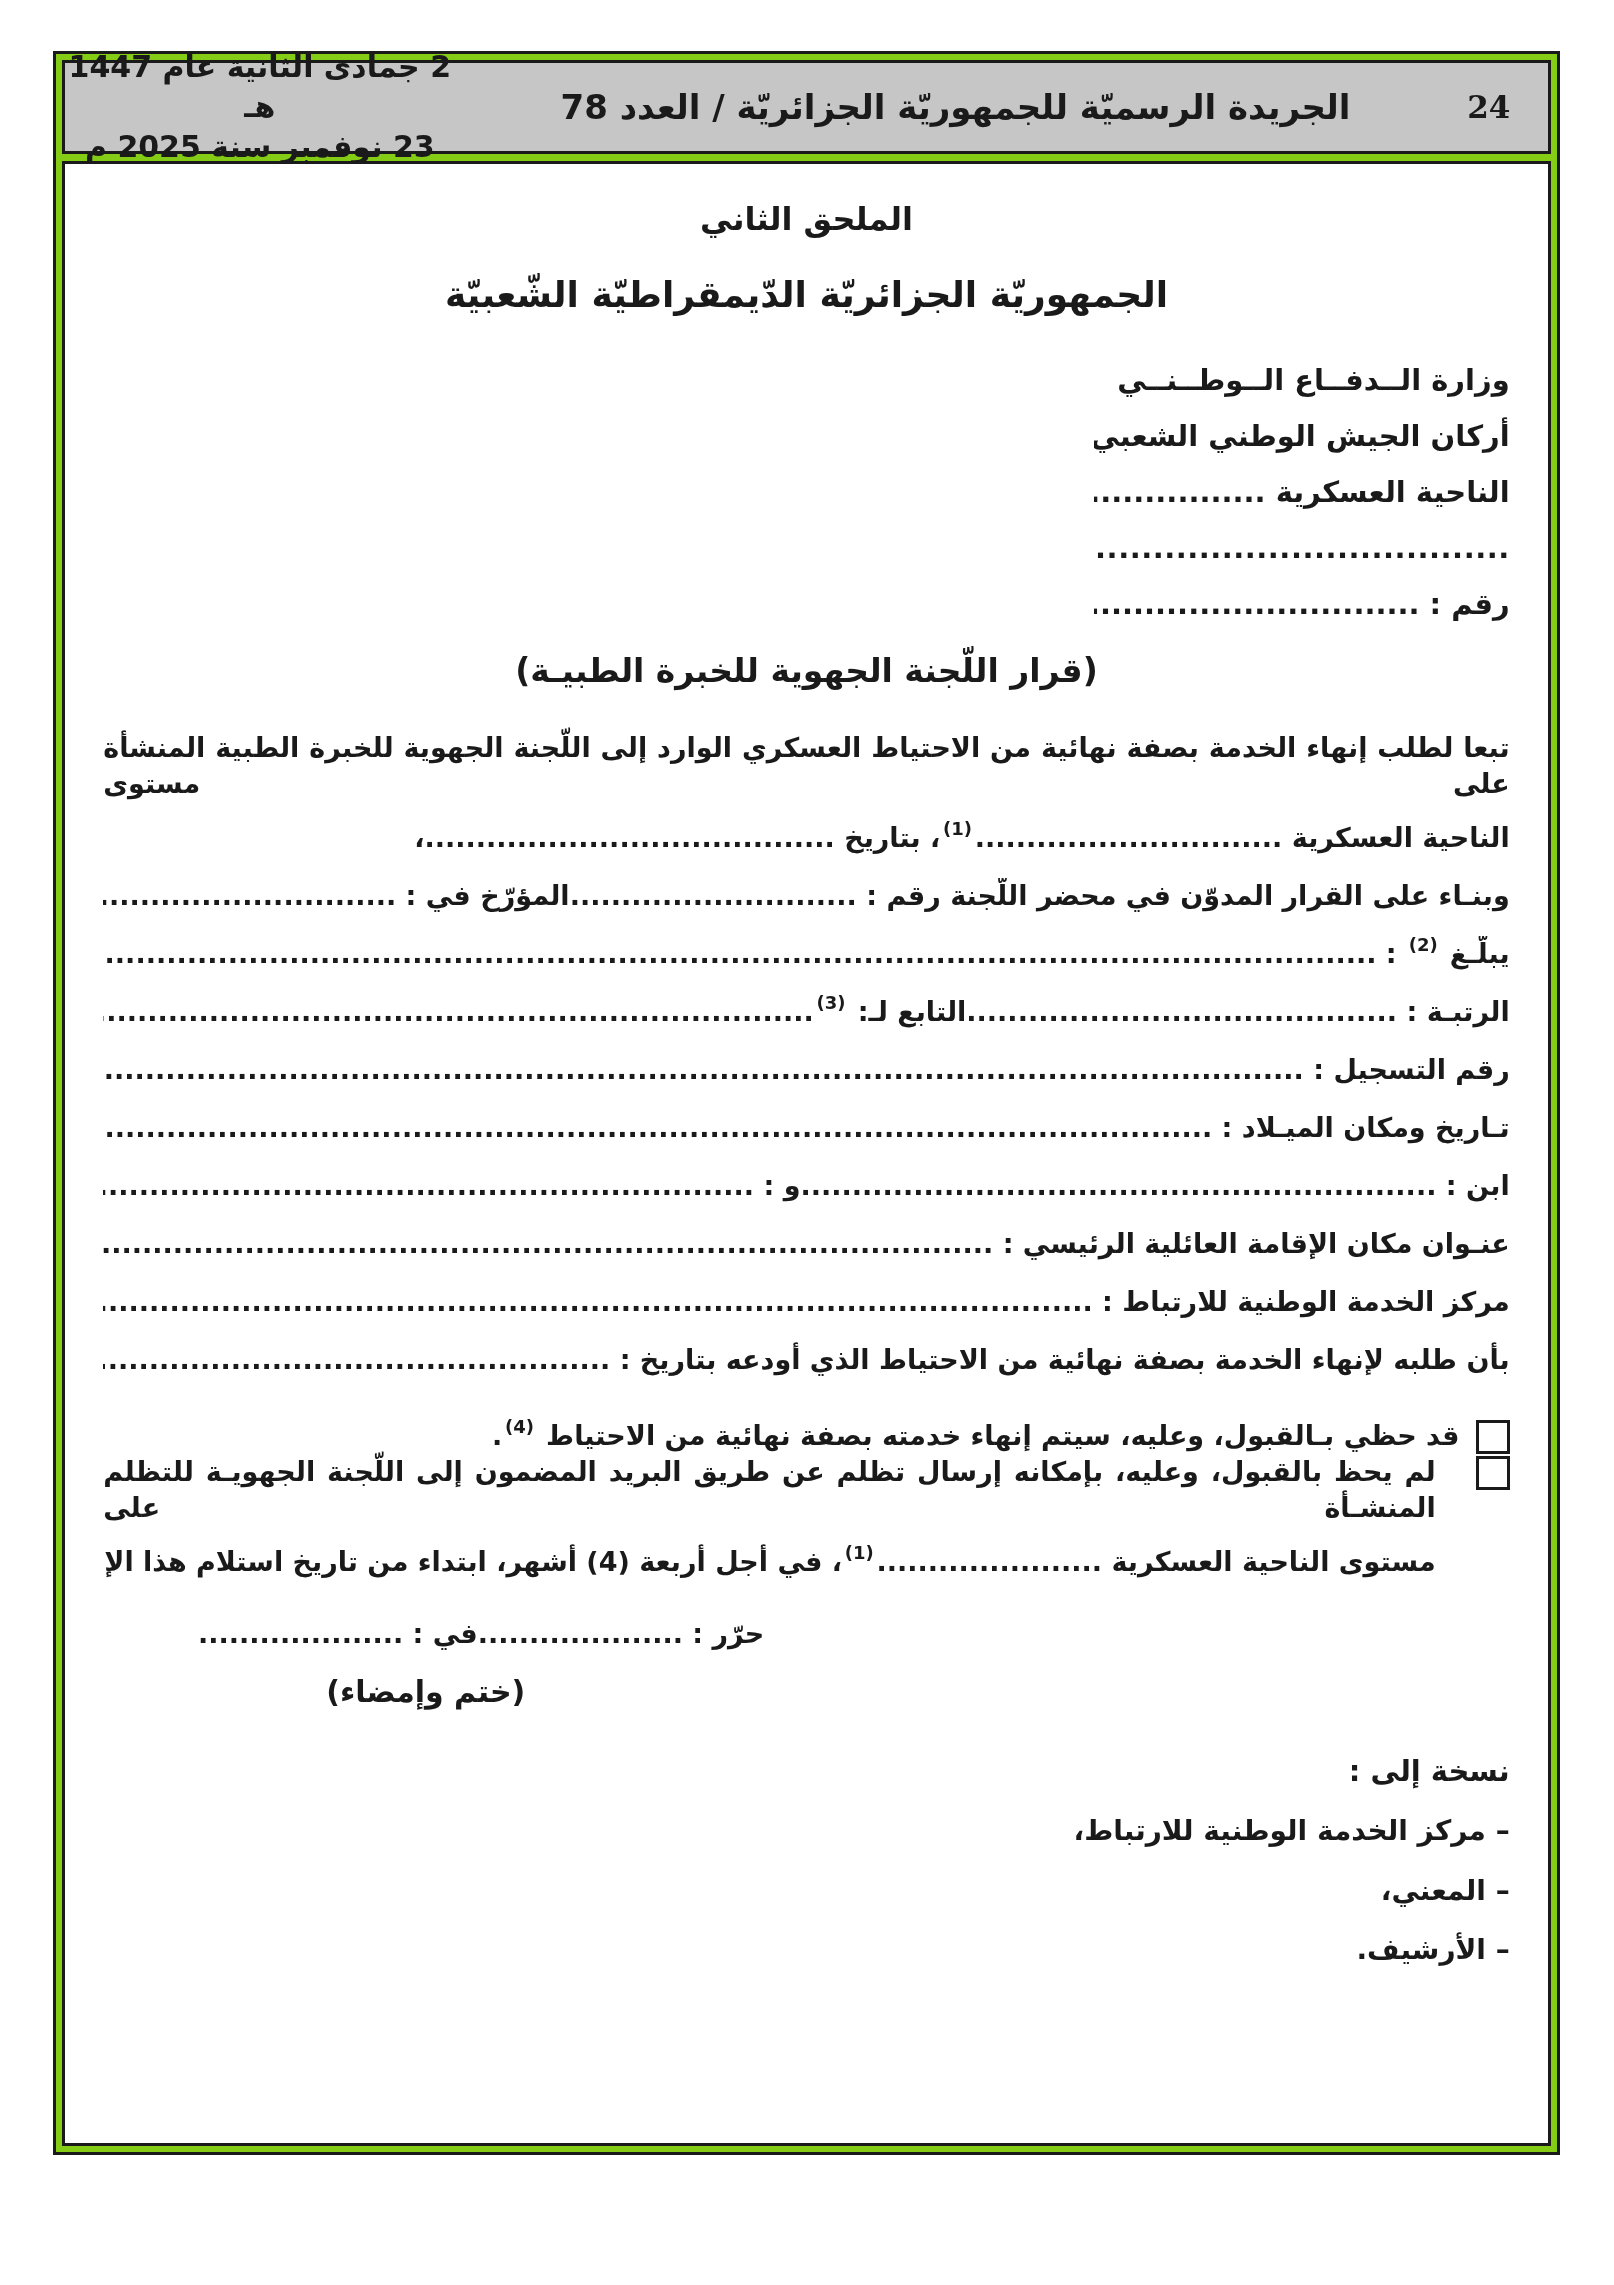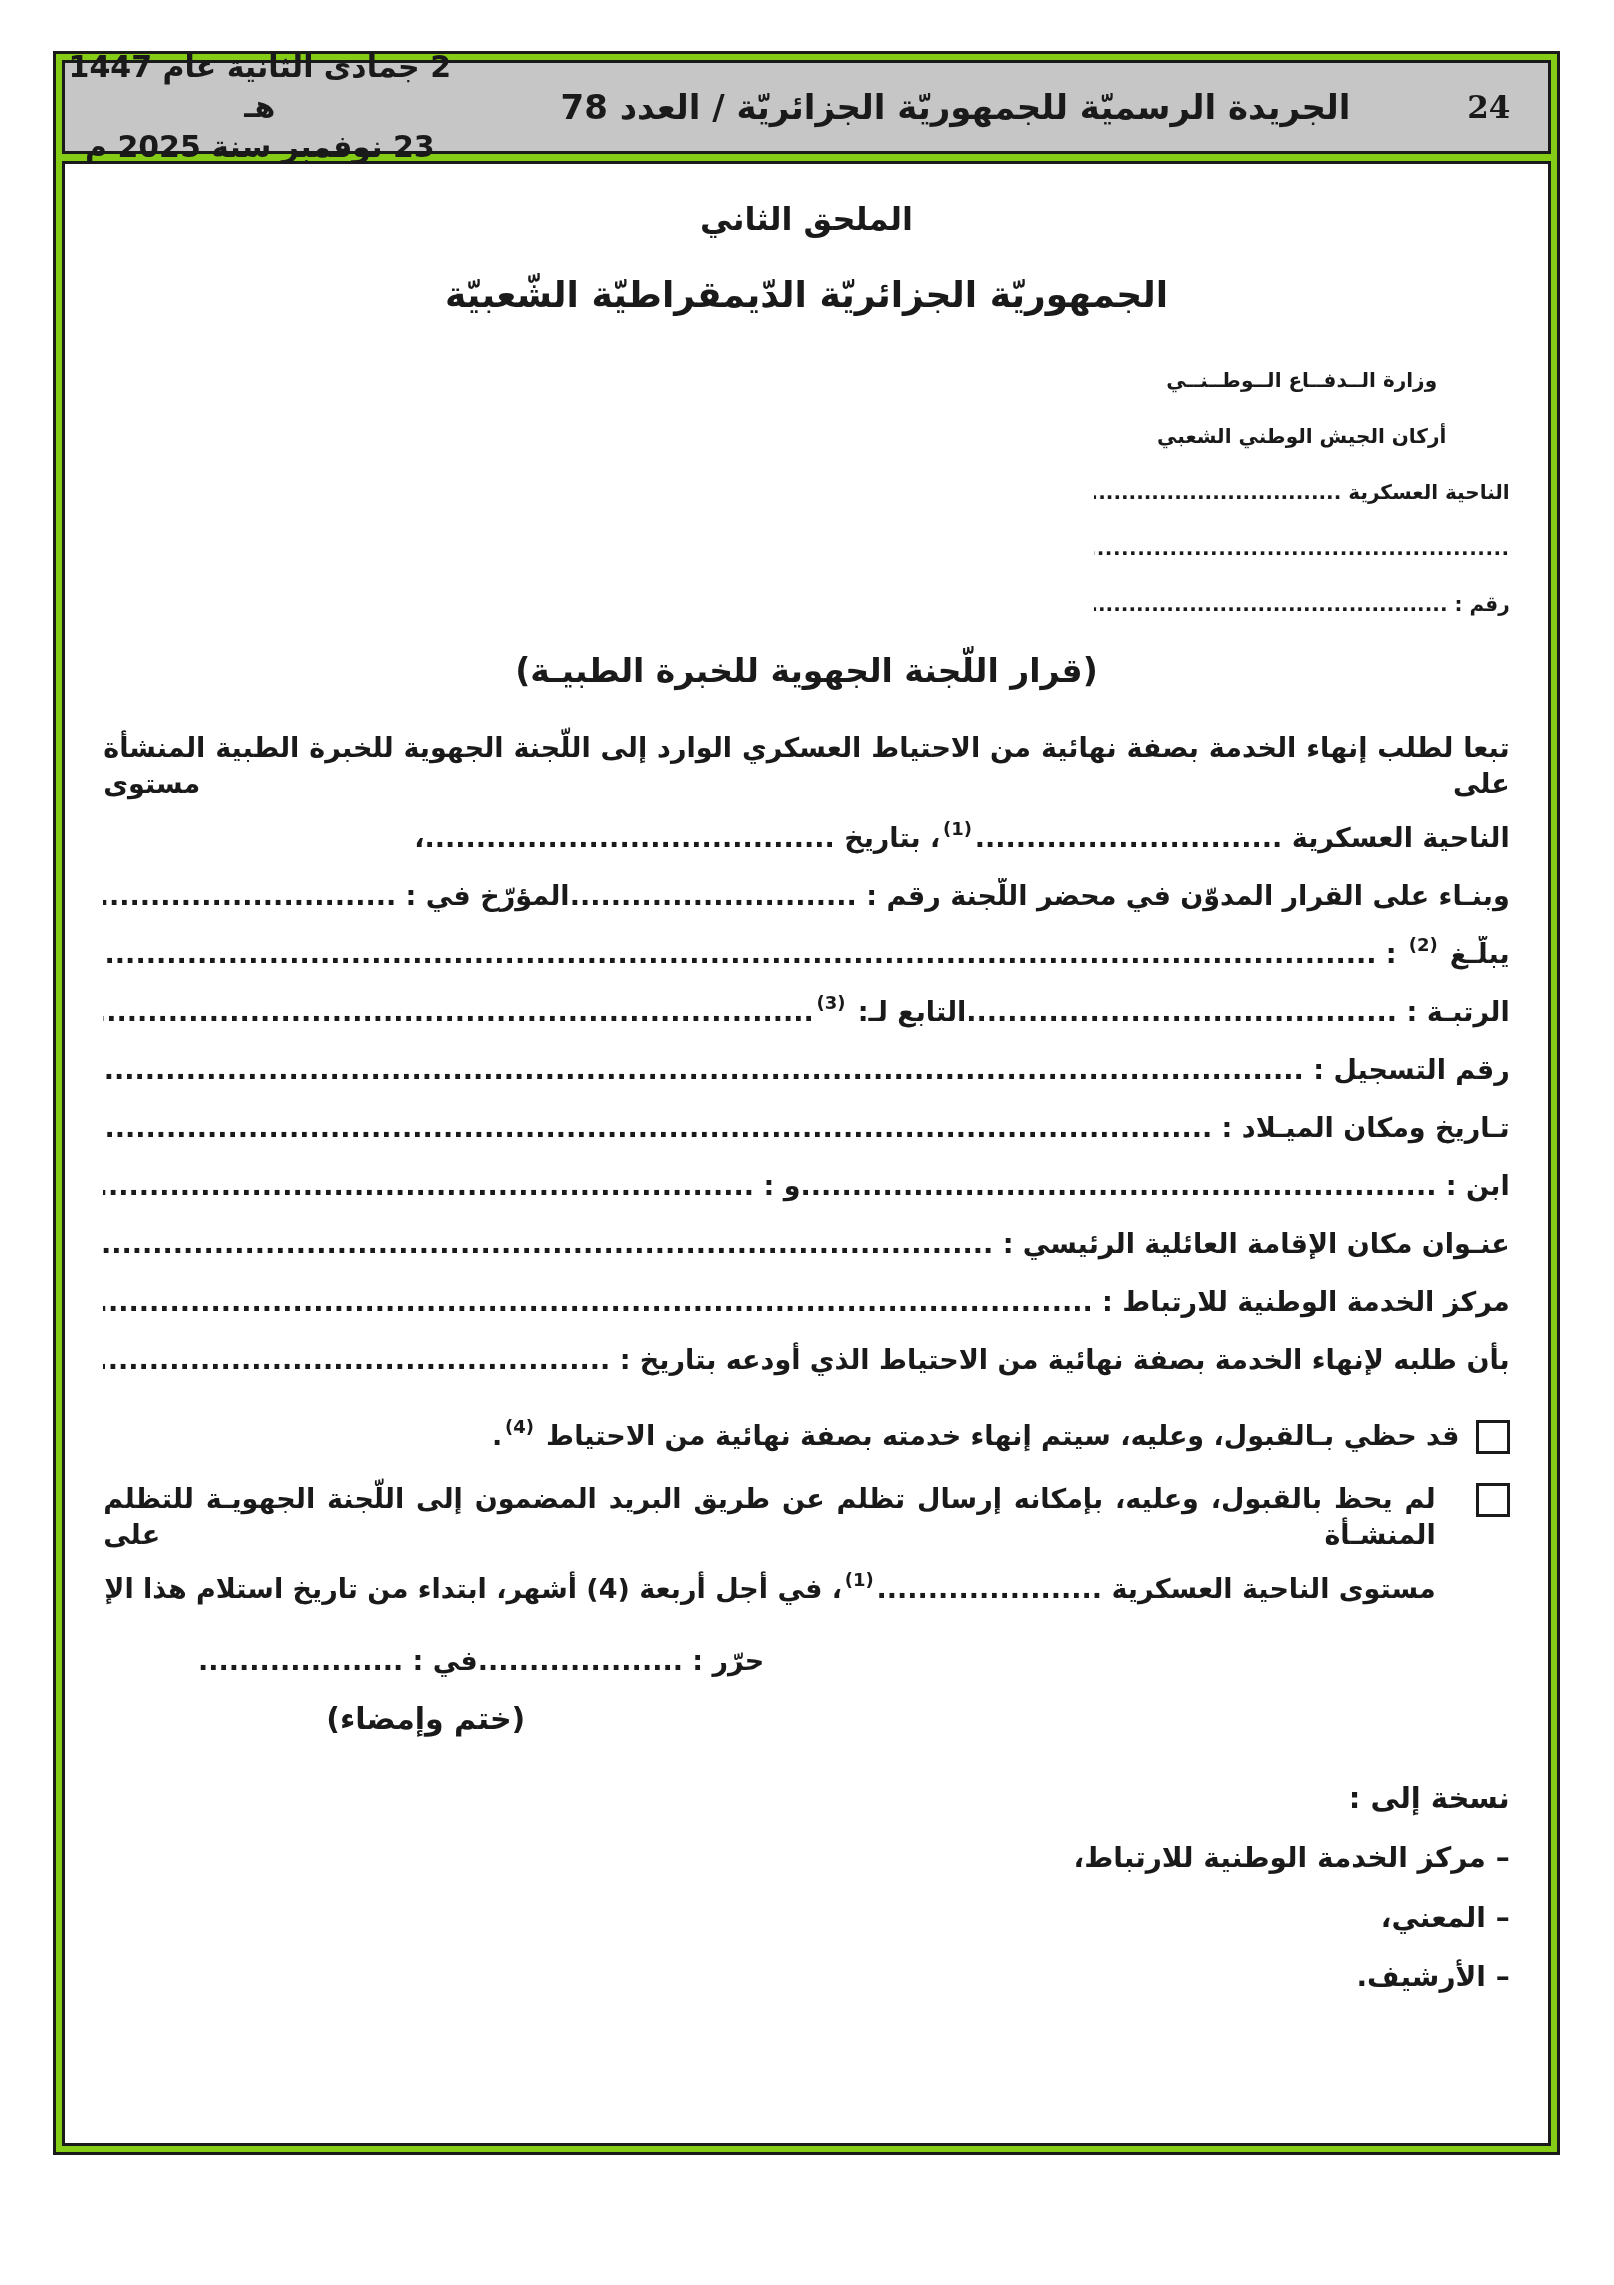--- a/index.html
+++ b/index.html
@@ -29,40 +29,40 @@
   .hdr-title{flex:1;text-align:center;font-size:34px;direction:rtl;}
   .hdr-page{width:118px;text-align:center;font-size:31px;font-family:"DejaVu Serif",serif;}
   
   .body-frame{
     border:3.6px solid var(--ink);flex:1;margin-top:6.3px;
     padding:23.5px 38px;overflow:hidden;background:#fff;
   }
   .t-annex{text-align:center;font-size:32px;line-height:38px;margin:12.7px 0 0;}
   .t-rep{text-align:center;font-size:36px;line-height:42px;margin:36px 0 0;}
   .ministry{width:416px;margin:36px 0 0;}
-  .ministry .fline{font-size:20px;height:56px;line-height:56px;text-align:center;}
+  .ministry .fline{font-size:29px;height:56px;line-height:56px;}
   .t-notice{text-align:center;font-size:34px;line-height:38px;margin:31px 0 0;}
   .t-sub{text-align:center;font-size:33px;line-height:38px;margin:20px 0 0;}
   .justify{
     font-size:27px;line-height:36px;margin:0;
     text-align:justify;text-align-last:justify;
   }
   .intro1{margin-top:40px;}
   .fline{
     white-space:nowrap;overflow:hidden;
     font-size:27px;height:36px;line-height:36px;
   }
   .intro2{margin-top:18px;}
   .form-line{margin-top:22px;}
   .dots{letter-spacing:0.5px;color:var(--ink);}
   .sup{font-size:18px;position:relative;top:-11.8px;margin:0 2.7px;}
   
   .check-row{display:flex;gap:16.3px;align-items:flex-start;}
   .row1{margin-top:40px;}
-  .row2{margin-top:27px;gap:40px;}
+  .row2{gap:40px;}
   .checkbox{
     width:34px;height:34px;border:3.6px solid var(--ink);
     flex:none;margin-top:1.8px;background:#fff;display:inline-block;
   }
   .check-text{flex:1;min-width:0;}
   .check-text .fline{margin-top:18px;}
   .check-text .single{margin-top:0;}
   
   .harrar{margin-top:36px;padding-right:53%;}
   .stamp{margin-top:20px;font-size:30px;line-height:40px;white-space:nowrap;text-align:right;padding-right:70%;}

